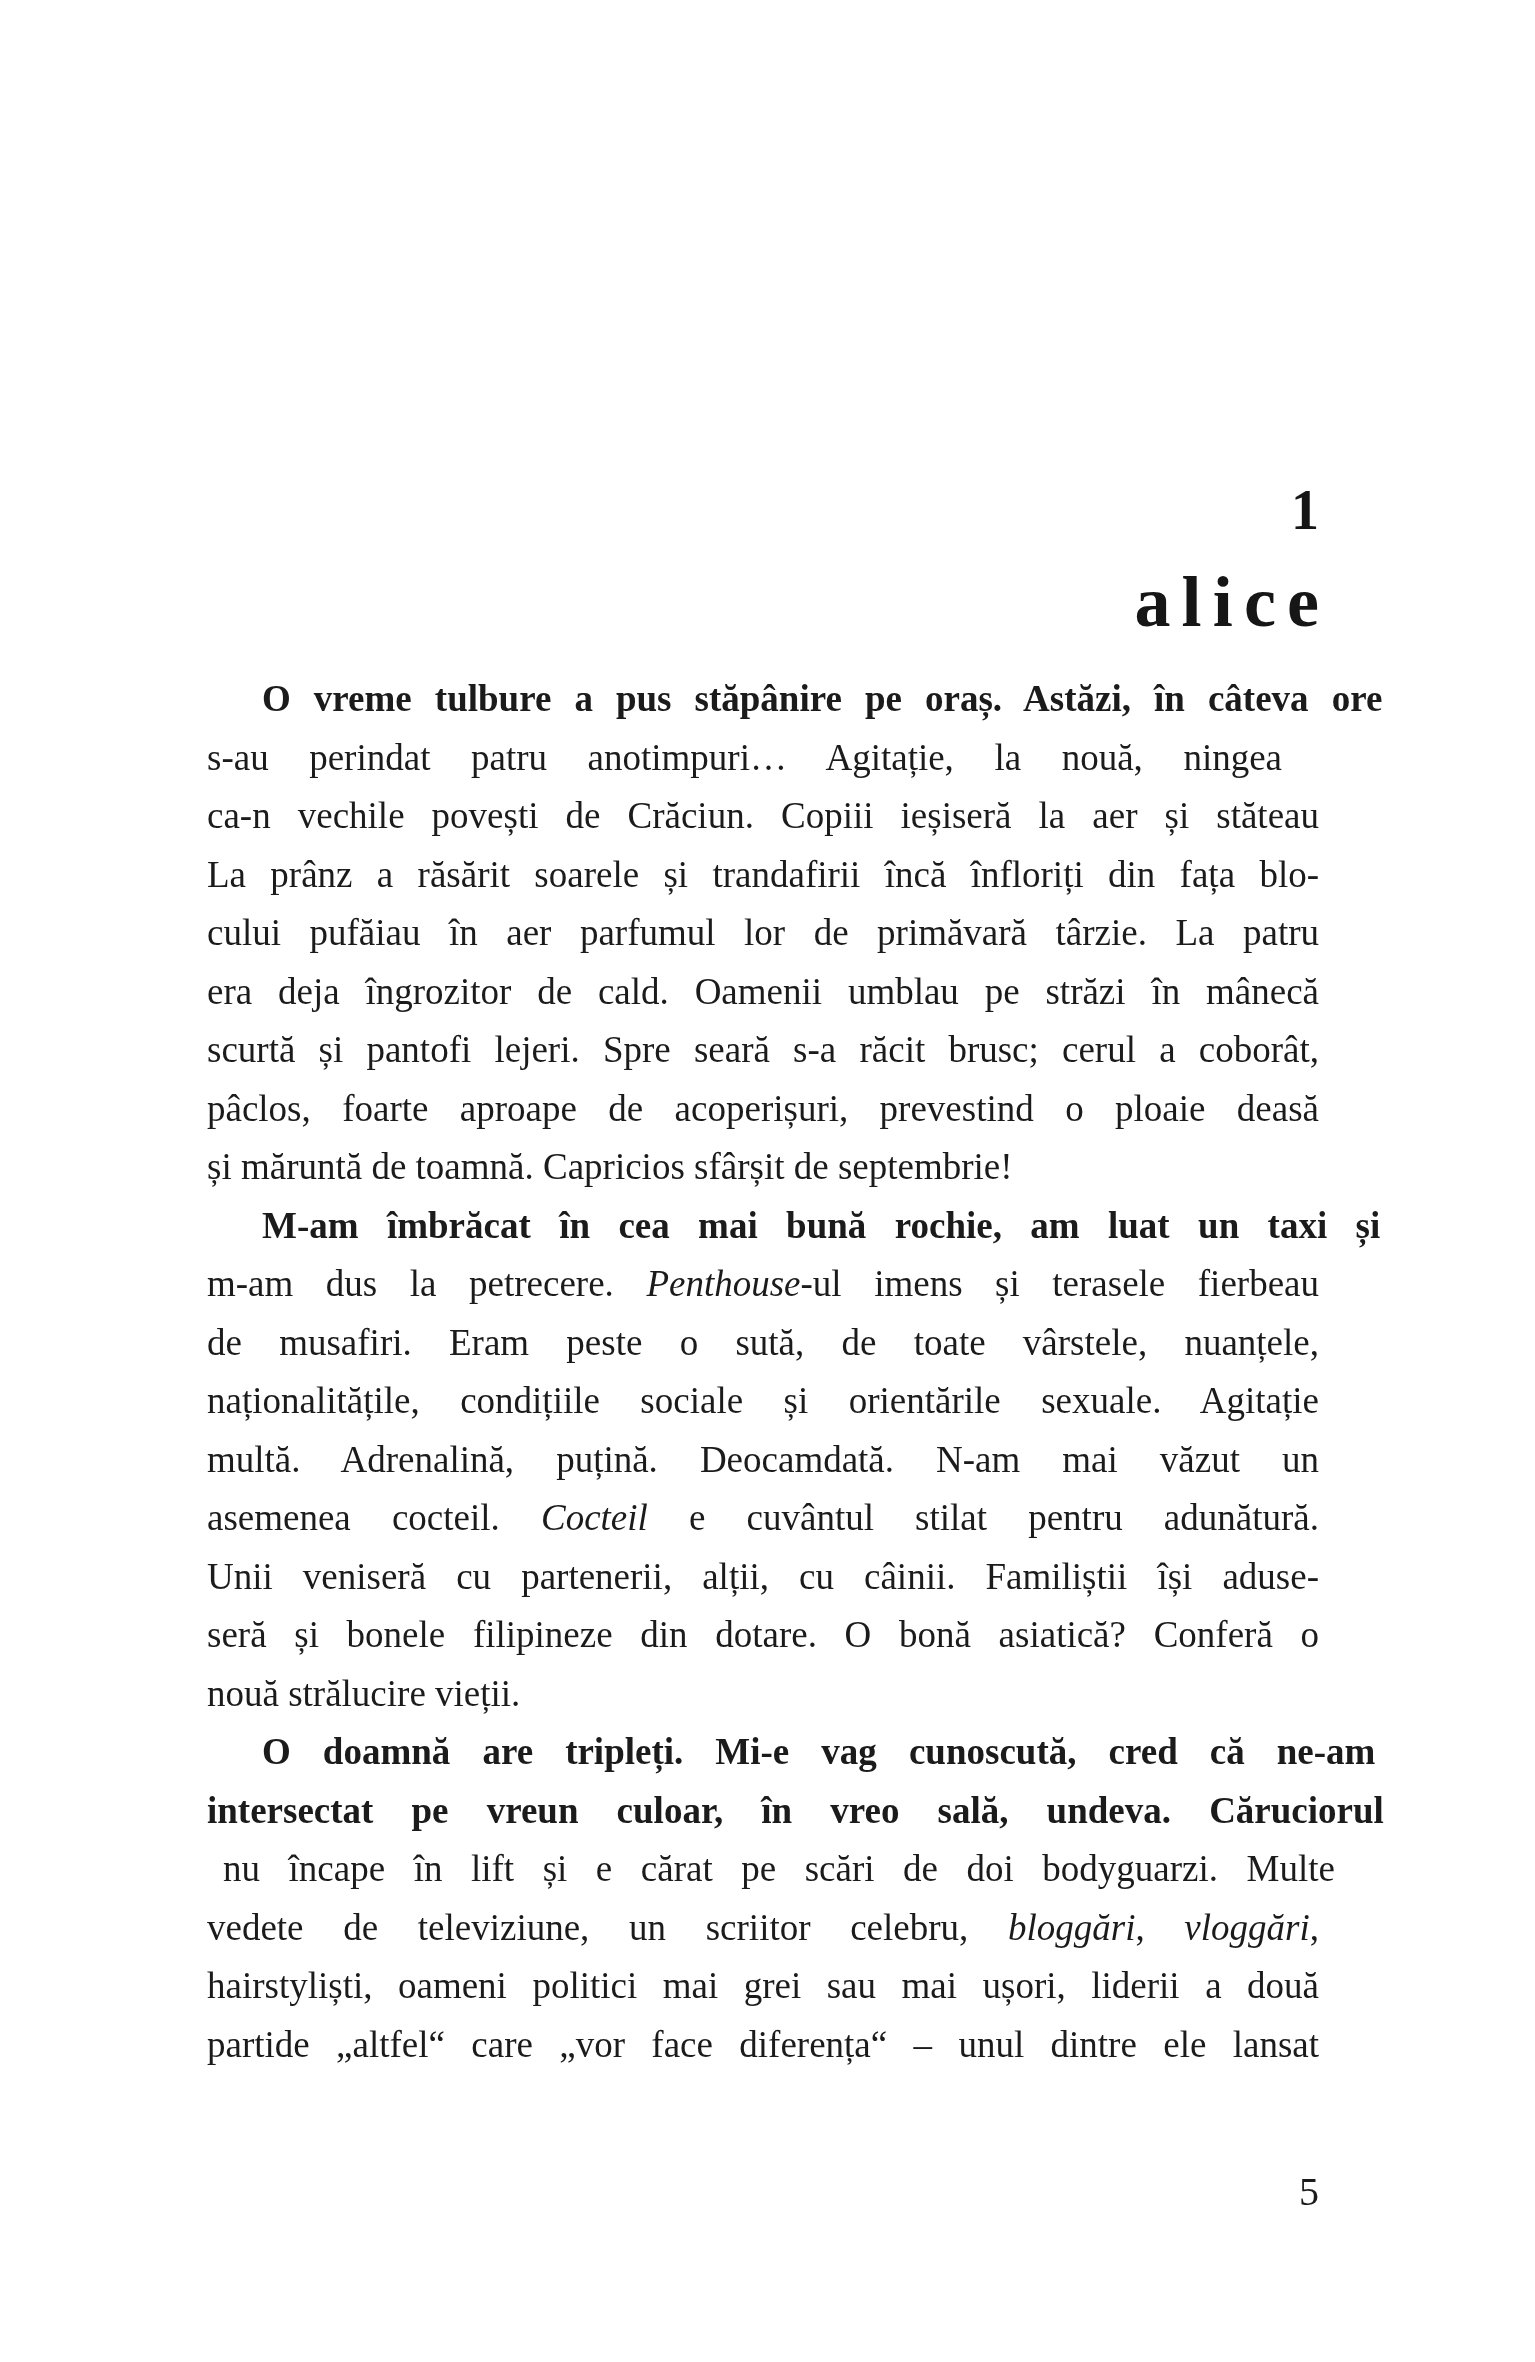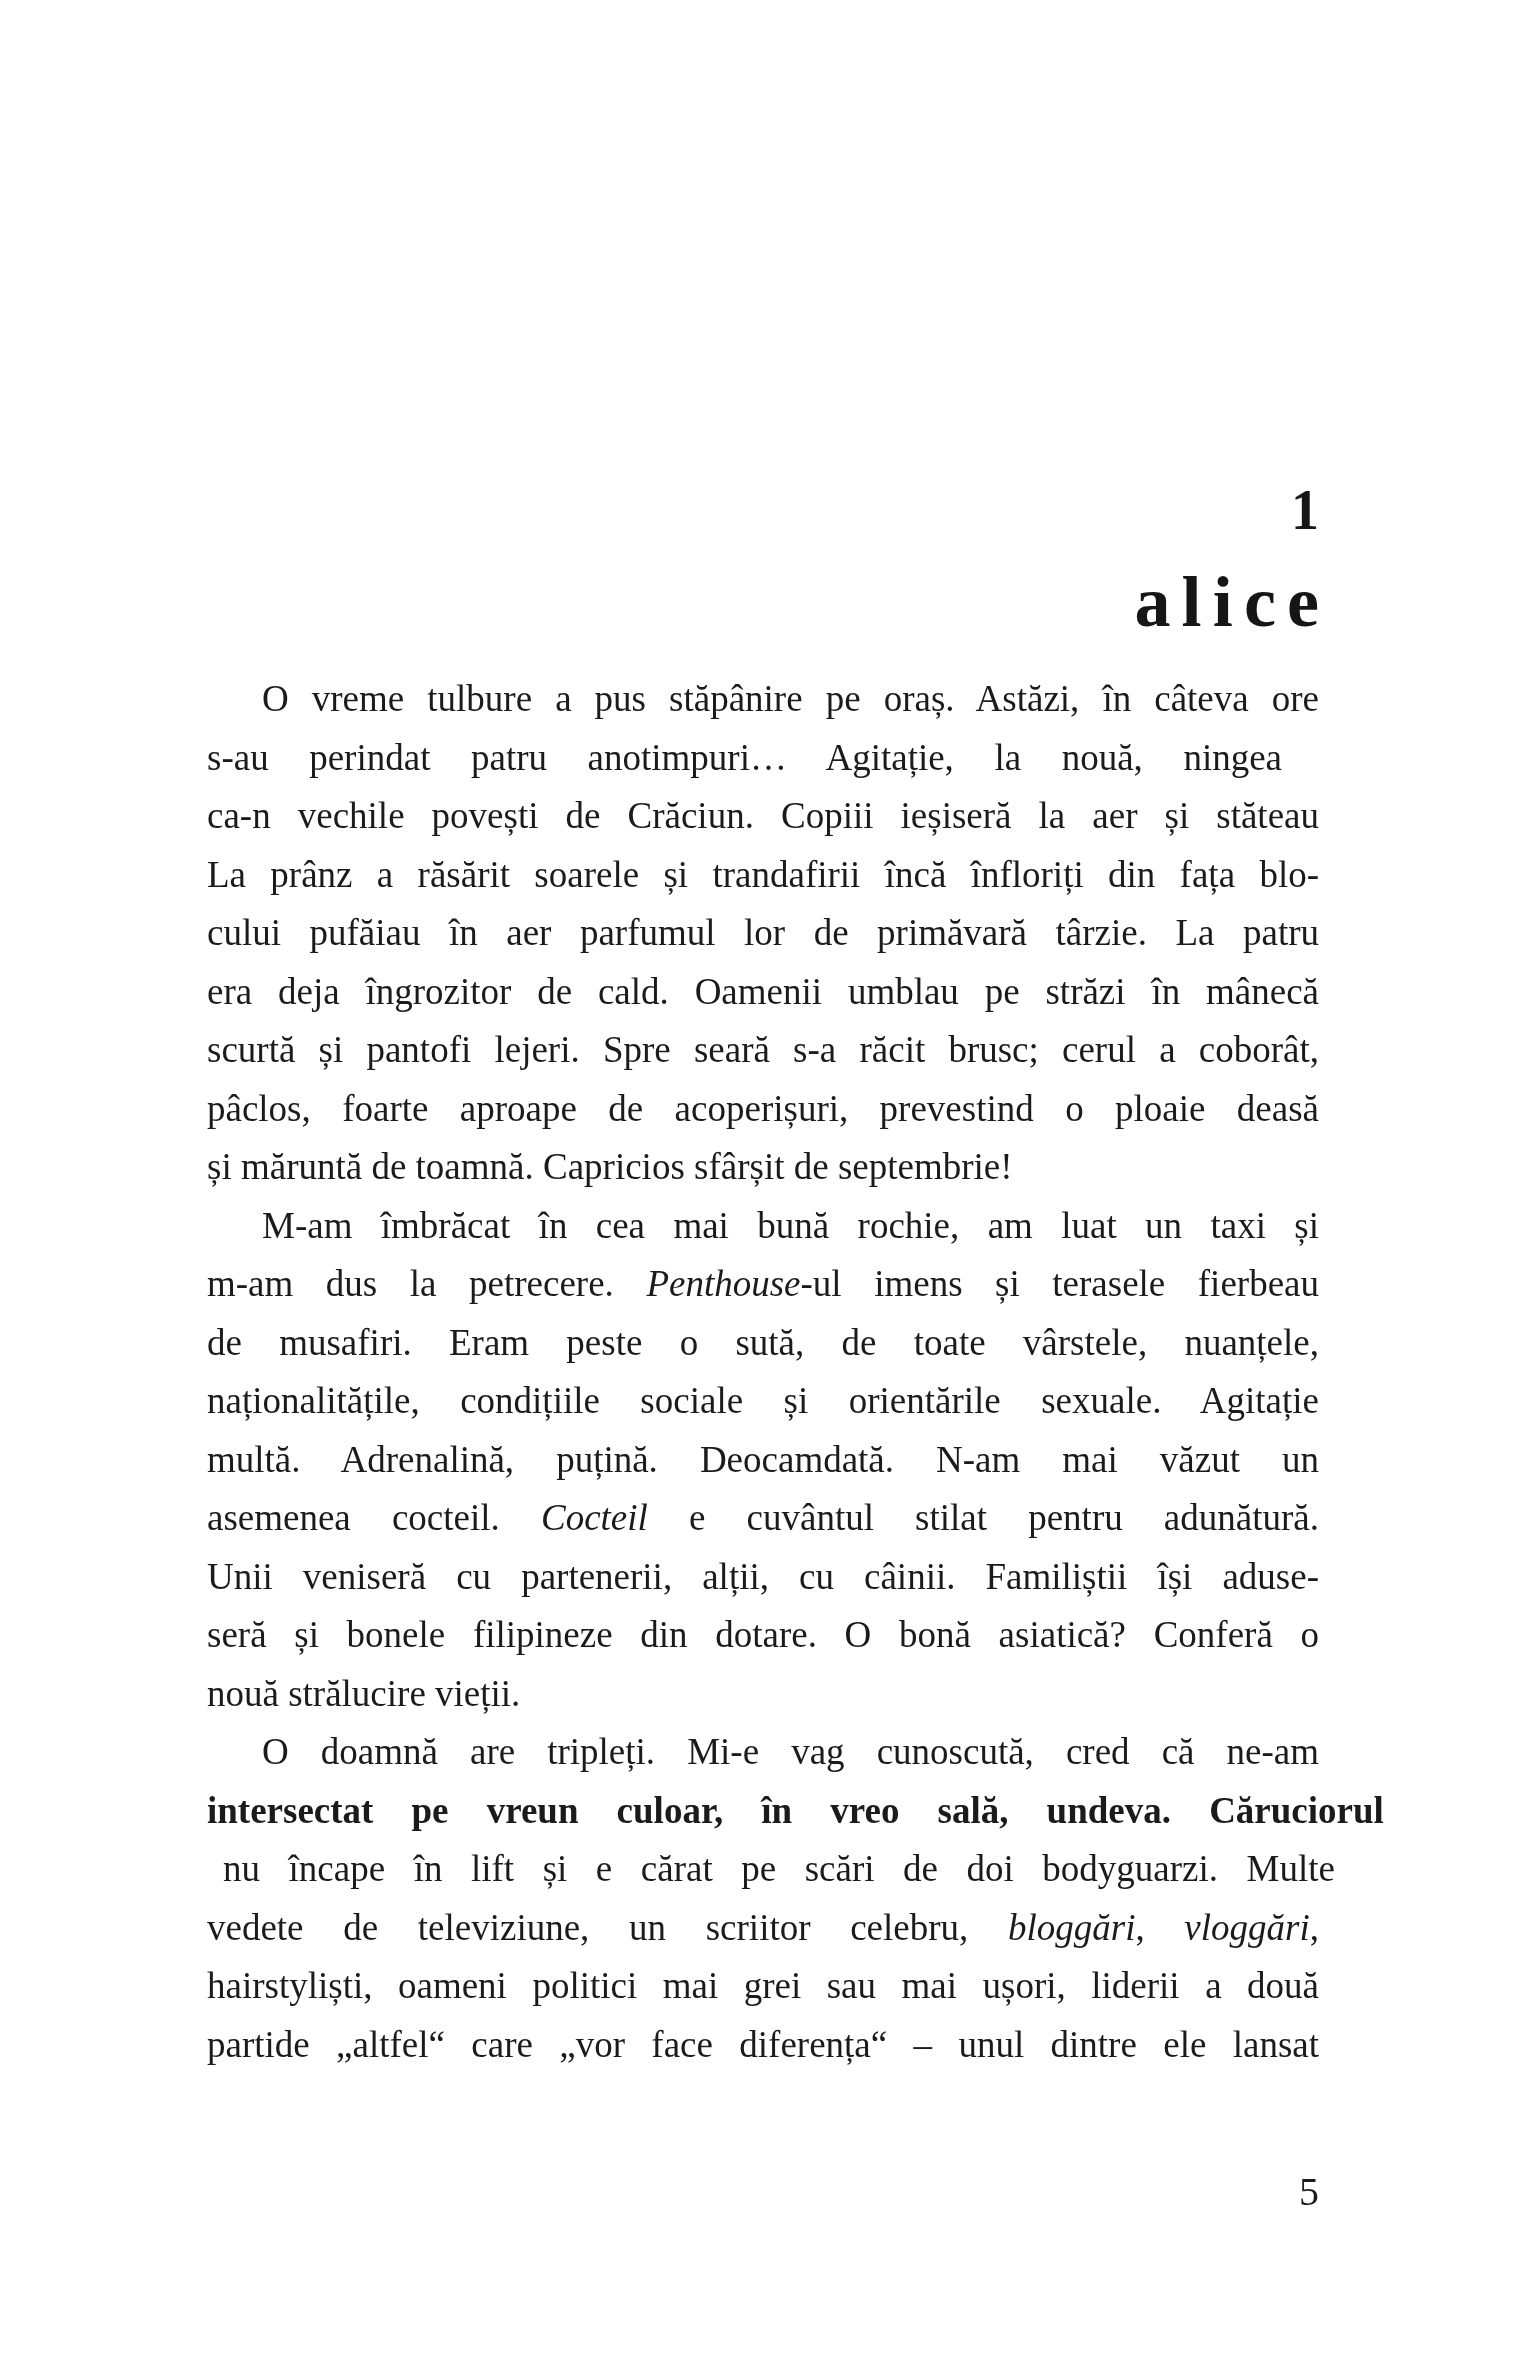--- a/index.html
+++ b/index.html
@@ -47,21 +47,21 @@
   .text-block {
     position: absolute;
     top: 670px;
     left: 0;
     width: 1112px;
     font-size: 37px;
     line-height: 58.5px;
     color: #1b1b1b;
   }
   .line { white-space: nowrap; }
-  .line.indent { text-indent: 55px; }
+  .line.indent { text-indent: 55px; font-weight: bold; }
   .line .it { font-style: italic; }
   .page-number {
     position: absolute;
     top: 2172px;
     right: 0;
     width: 100%;
     text-align: right;
     font-size: 40px;
     line-height: 1;
     color: #1b1b1b;

